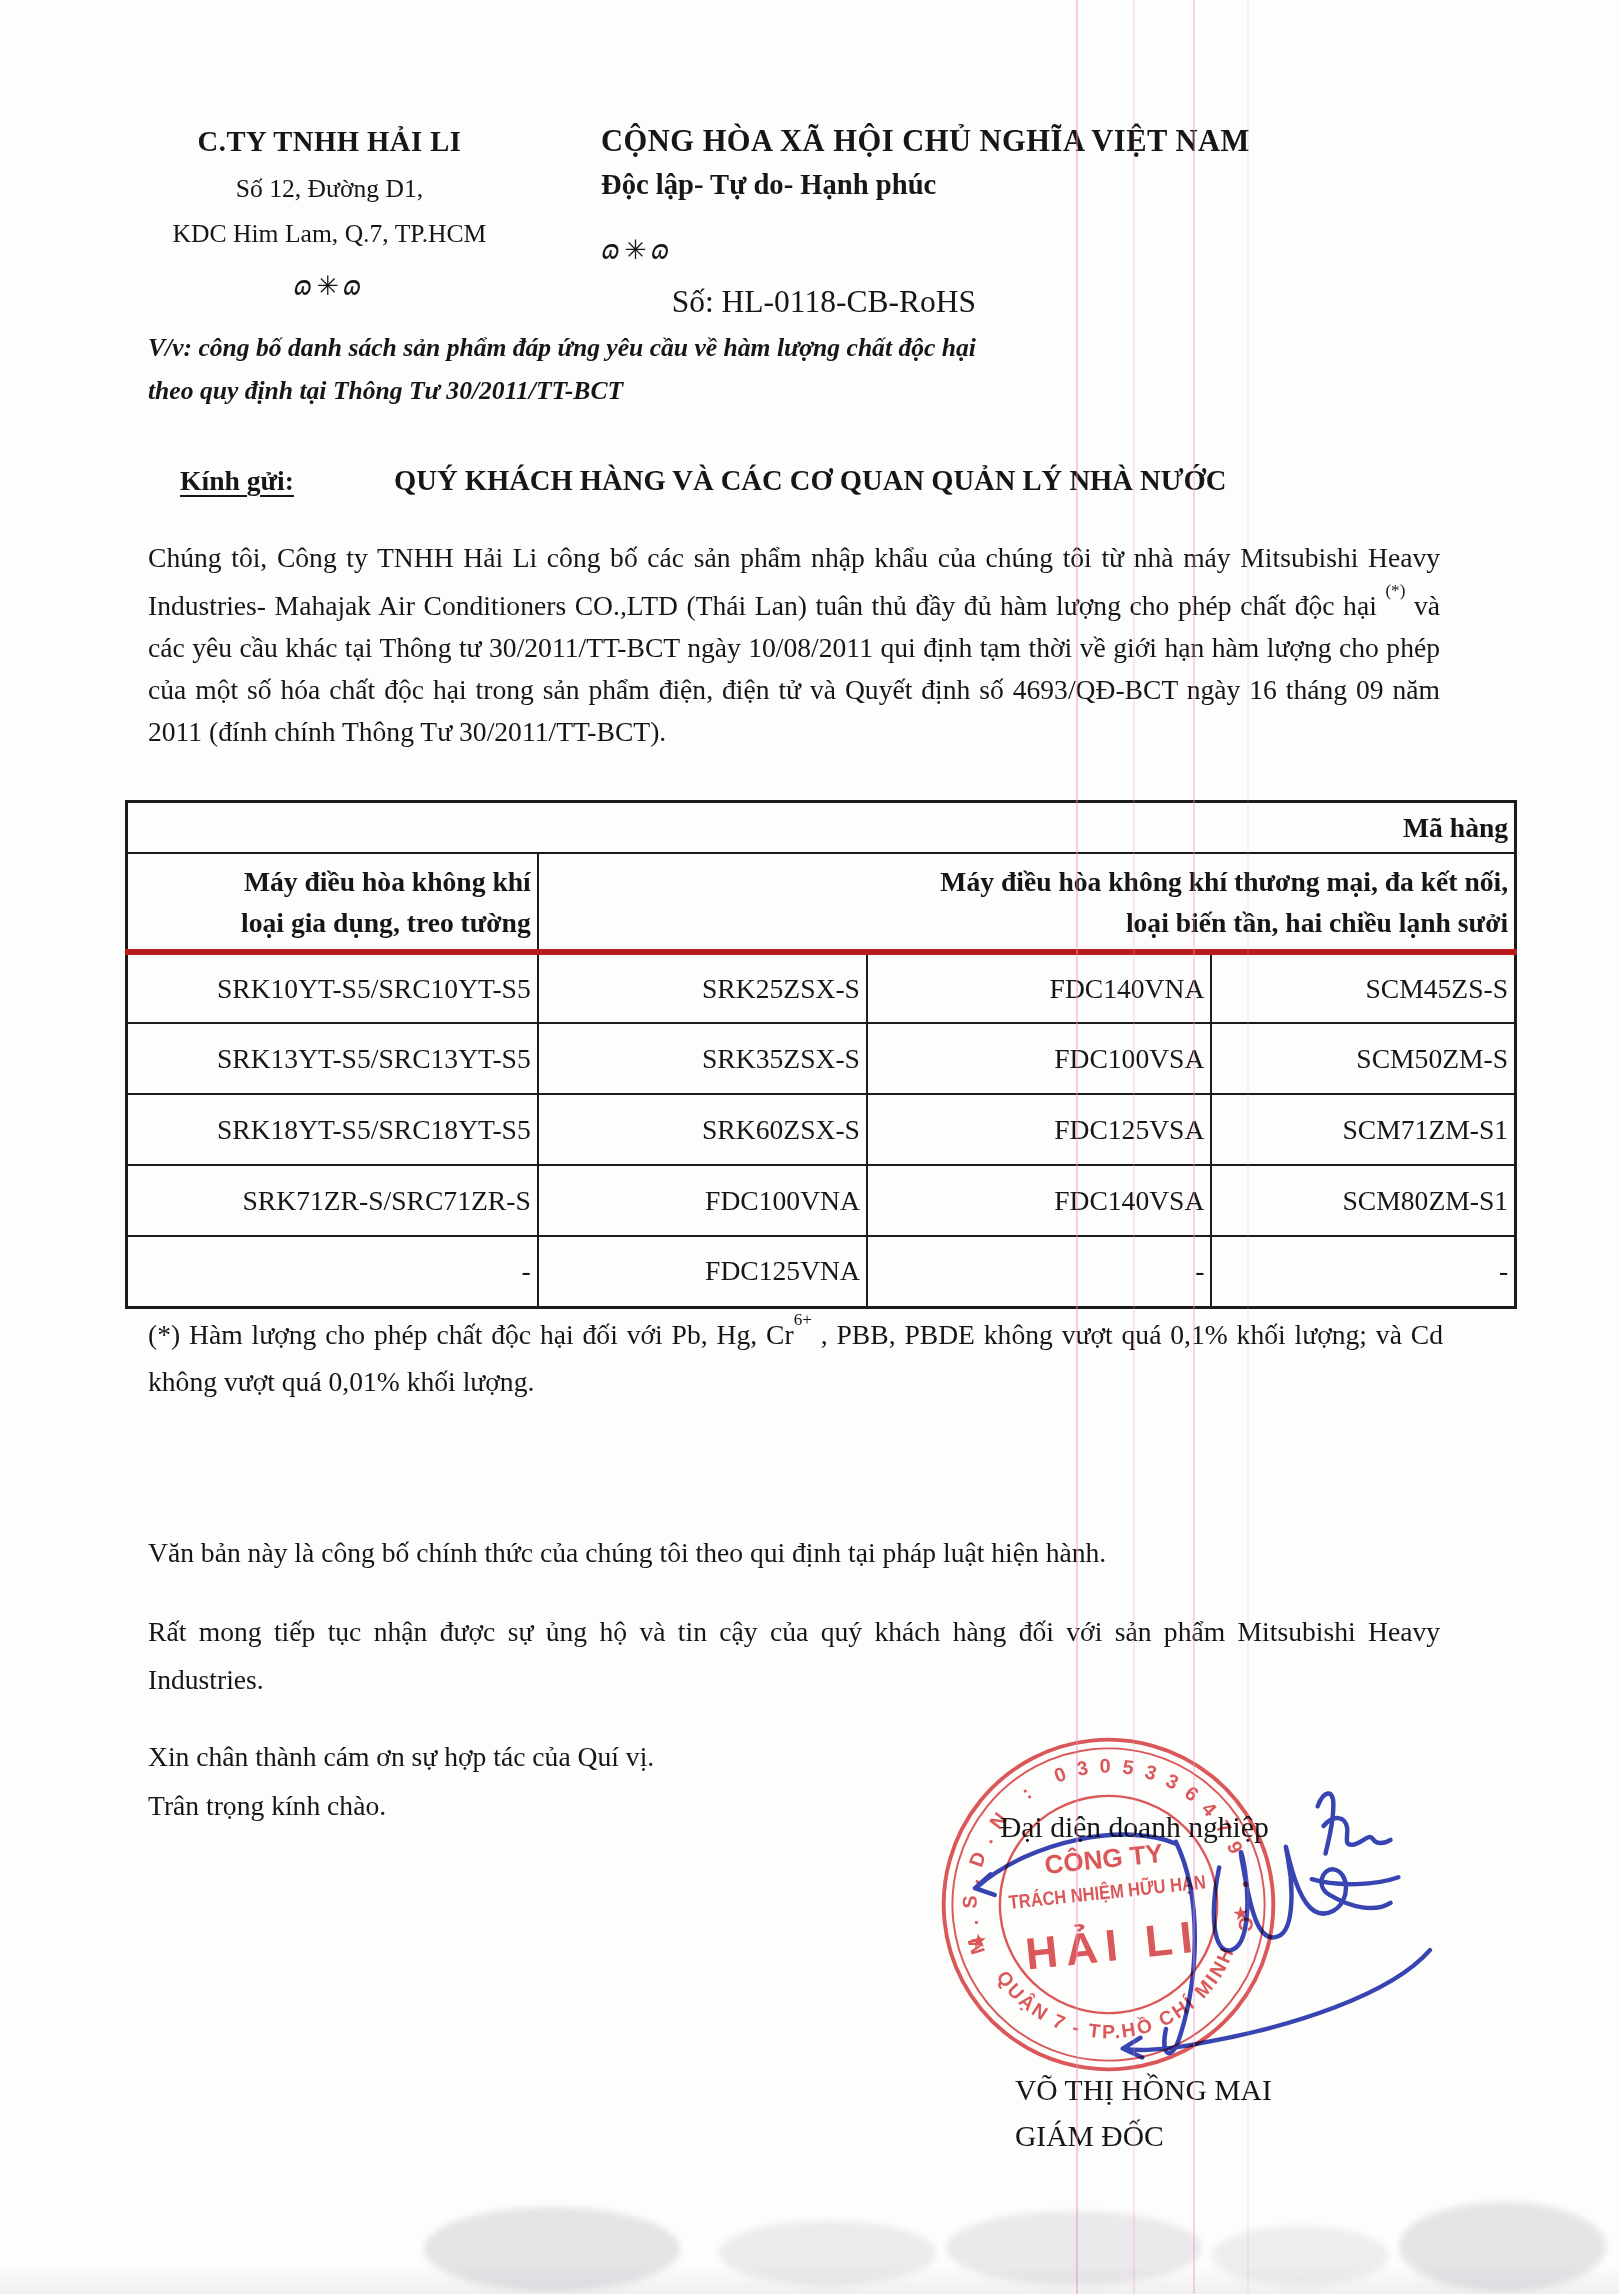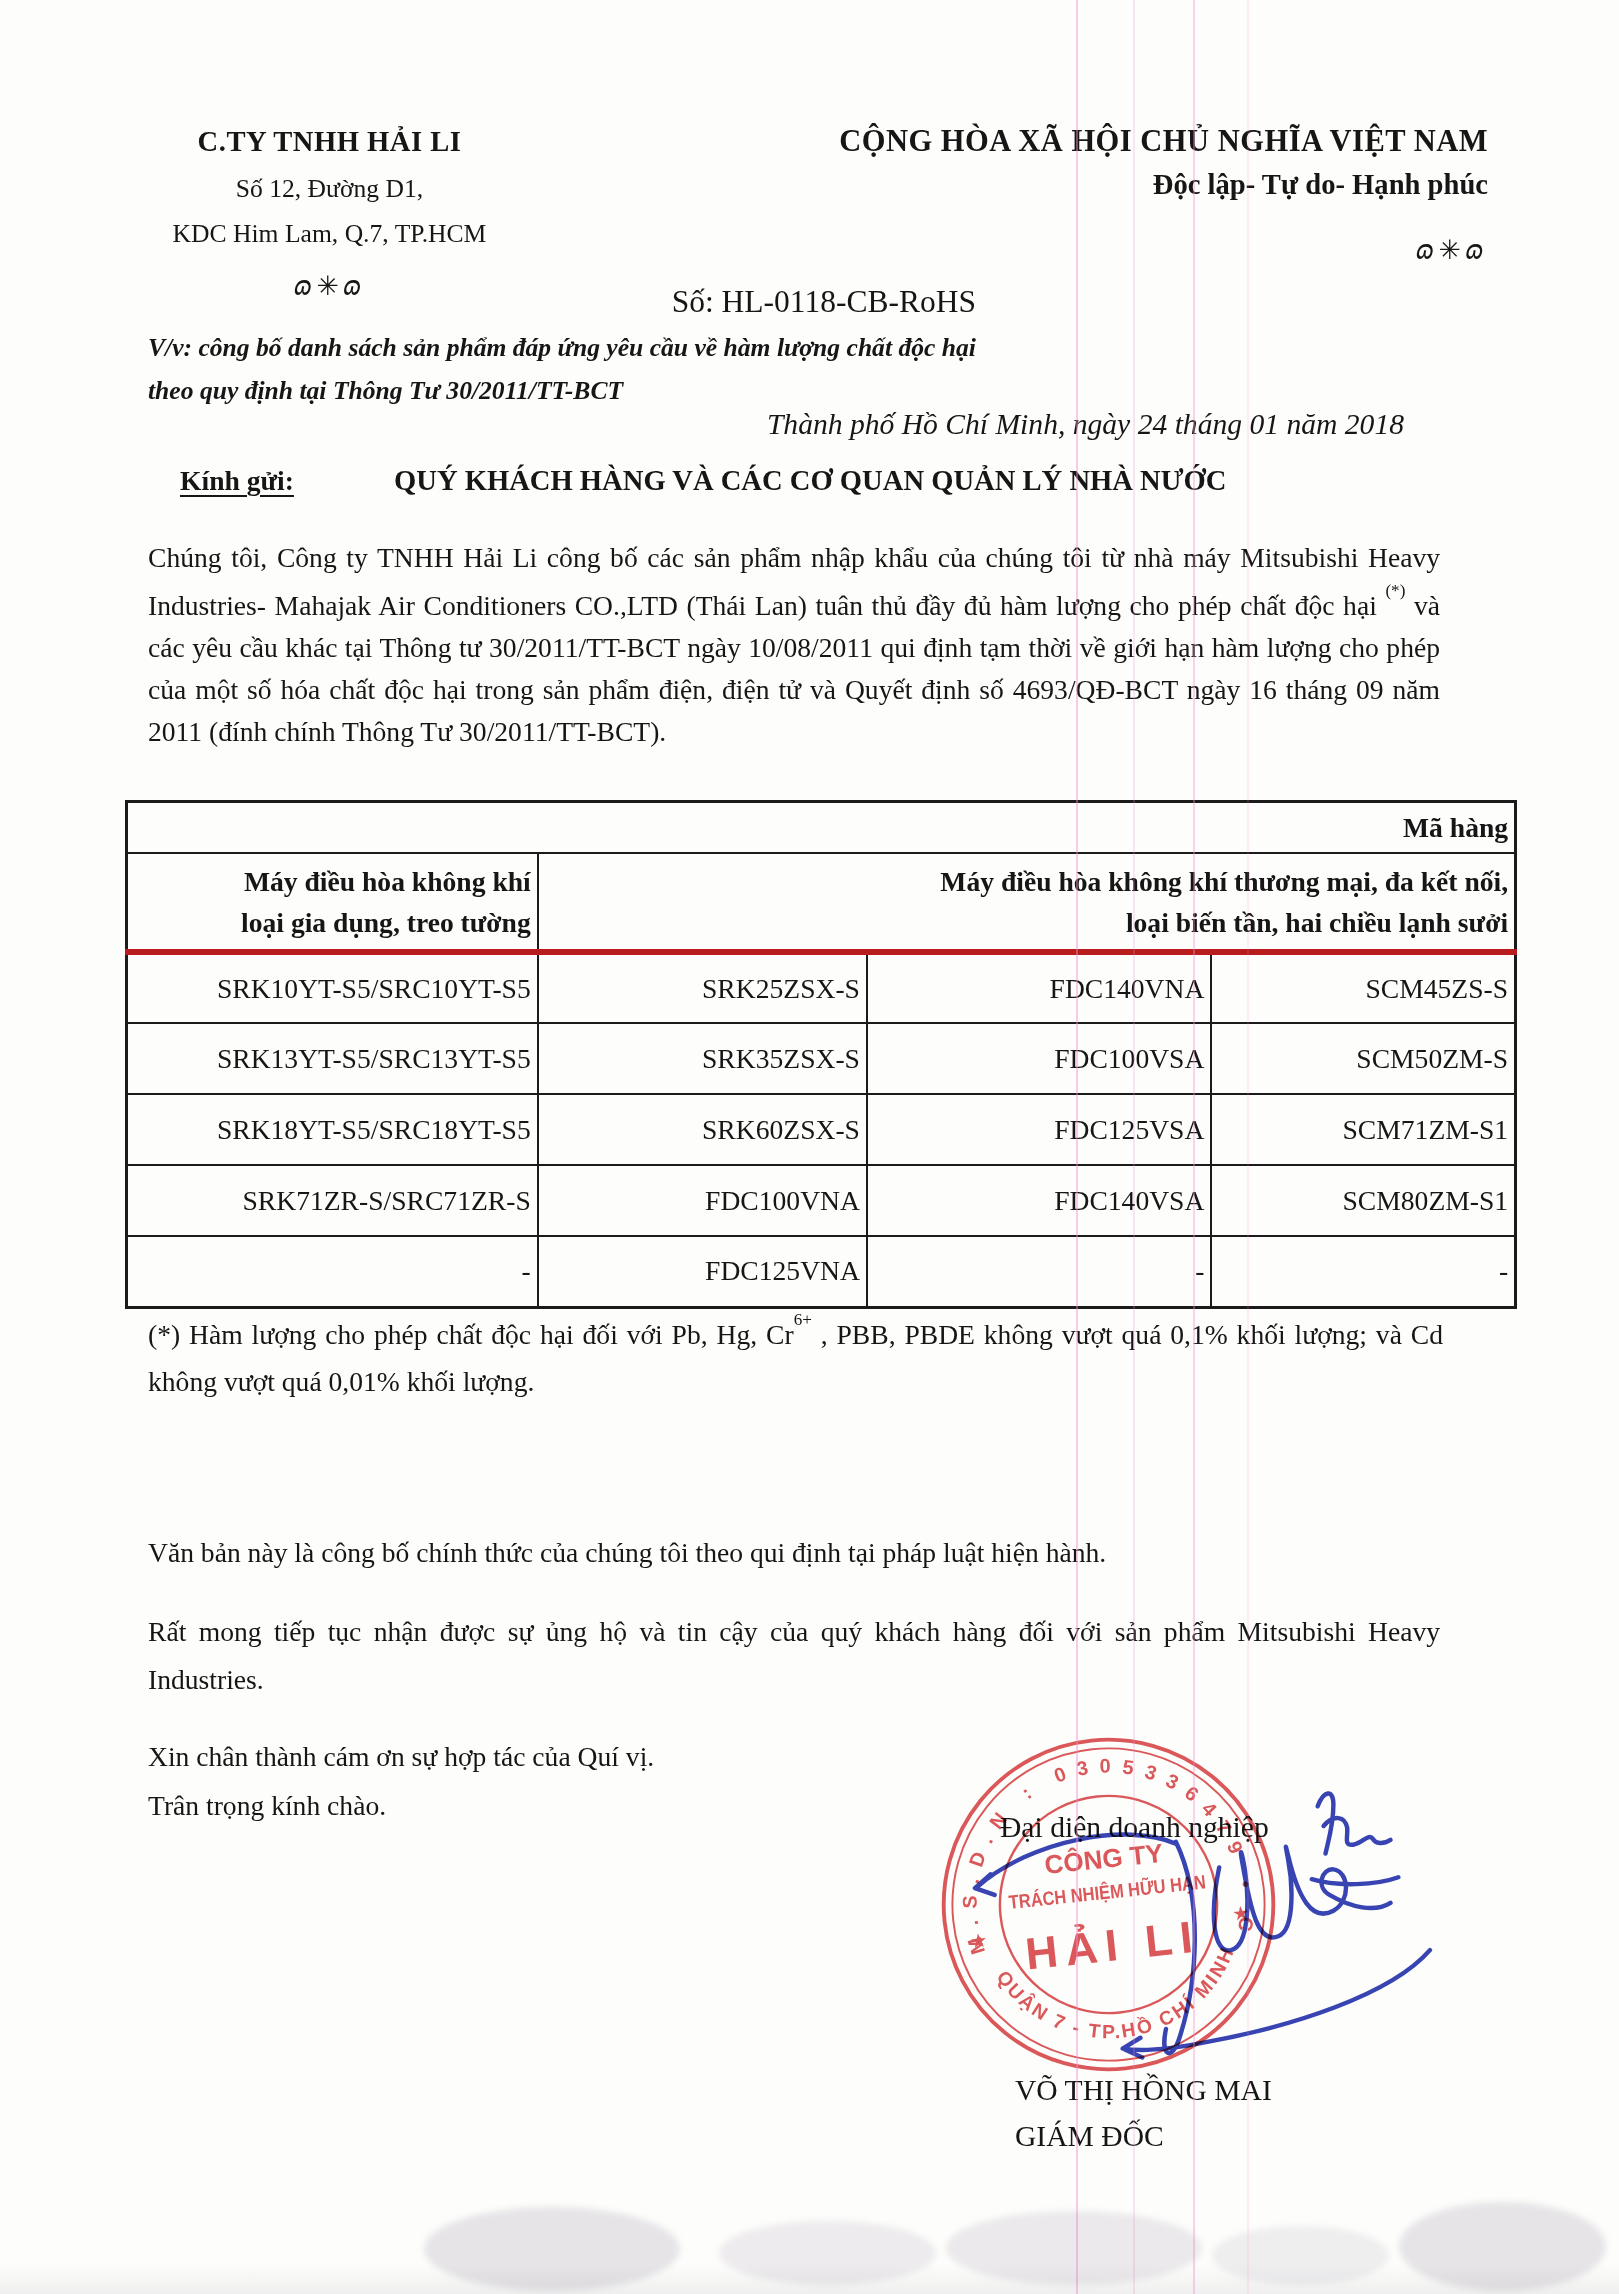--- a/index.html
+++ b/index.html
@@ -8,21 +8,21 @@
     background:#fdfdfb;overflow:hidden;
     font-family:"Liberation Serif","DejaVu Serif",serif;color:#161616;
   }
   .abs{position:absolute;}
   
   .company{top:126px;left:108px;width:443px;text-align:center;}
   .company-name{font-size:28.6px;font-weight:bold;letter-spacing:0.5px;}
   .company-addr{font-size:25.6px;line-height:45px;margin-top:7.9px;}
   .ornament{font-family:"DejaVu Sans","Liberation Sans",sans-serif;font-size:26.6px;letter-spacing:3.9px;font-style:italic;}
   .company .ornament{margin-top:13.8px;}
-  .national{top:124px;left:601px;width:887px;text-align:right;}
+  .national{top:124px;left:601px;width:887px;text-align:left;}
   .national-title{font-size:30.5px;font-weight:bold;letter-spacing:0.5px;}
   .national-motto{font-size:28.6px;font-weight:bold;margin-top:9.9px;}
   .national .ornament{margin-top:33px;}
   
   .refblock{top:284px;left:148px;}
   .ref-number{font-size:31.5px;text-align:right;}
   .ref-subject{font-size:25.6px;font-weight:bold;font-style:italic;line-height:43px;margin-top:5.9px;}
   .dateline{top:408px;right:215px;font-size:29.6px;font-style:italic;}
   
   .salutation{top:465px;left:180px;width:1261px;height:43px;}
@@ -73,21 +73,20 @@
     <div class="national-motto">Độc lập- Tự do- Hạnh phúc</div>
     <div class="ornament">ɷ✳ɷ</div>
   </div>
 
   <div class="abs refblock">
     <div class="ref-number">Số: HL-0118-CB-RoHS</div>
     <div class="ref-subject">V/v: công bố danh sách sản phẩm đáp ứng yêu cầu về hàm lượng chất độc hại</div>
     <div class="ref-subject" style="margin-top:0;">theo quy định tại Thông Tư 30/2011/TT-BCT</div>
   </div>
 
-  <div class="abs dateline">Thành phố Hồ Chí Minh, ngày 24 tháng 01 năm 2018</div>
 
   <div class="abs salutation">
     <span class="salute-label">Kính gửi:</span>
     <span class="salute-recipient">QUÝ KHÁCH HÀNG VÀ CÁC CƠ QUAN QUẢN LÝ NHÀ NƯỚC</span>
   </div>
 
   <div class="abs bodypara"><span>Chúng tôi, Công ty TNHH Hải Li công bố các sản phẩm nhập khẩu của chúng tôi từ nhà máy Mitsubishi Heavy Industries- Mahajak Air Conditioners CO.,LTD (Thái Lan) tuân thủ đầy đủ hàm lượng cho phép chất độc hại </span><sup class="s">(*)</sup><span> và các yêu cầu khác tại Thông tư 30/2011/TT-BCT ngày 10/08/2011 qui định tạm thời về giới hạn hàm lượng cho phép của một số hóa chất độc hại trong sản phẩm điện, điện tử và Quyết định số 4693/QĐ-BCT ngày 16 tháng 09 năm 2011 (đính chính Thông Tư 30/2011/TT-BCT).</span></div>
 
   <table class="abs maintable">
     <thead>

